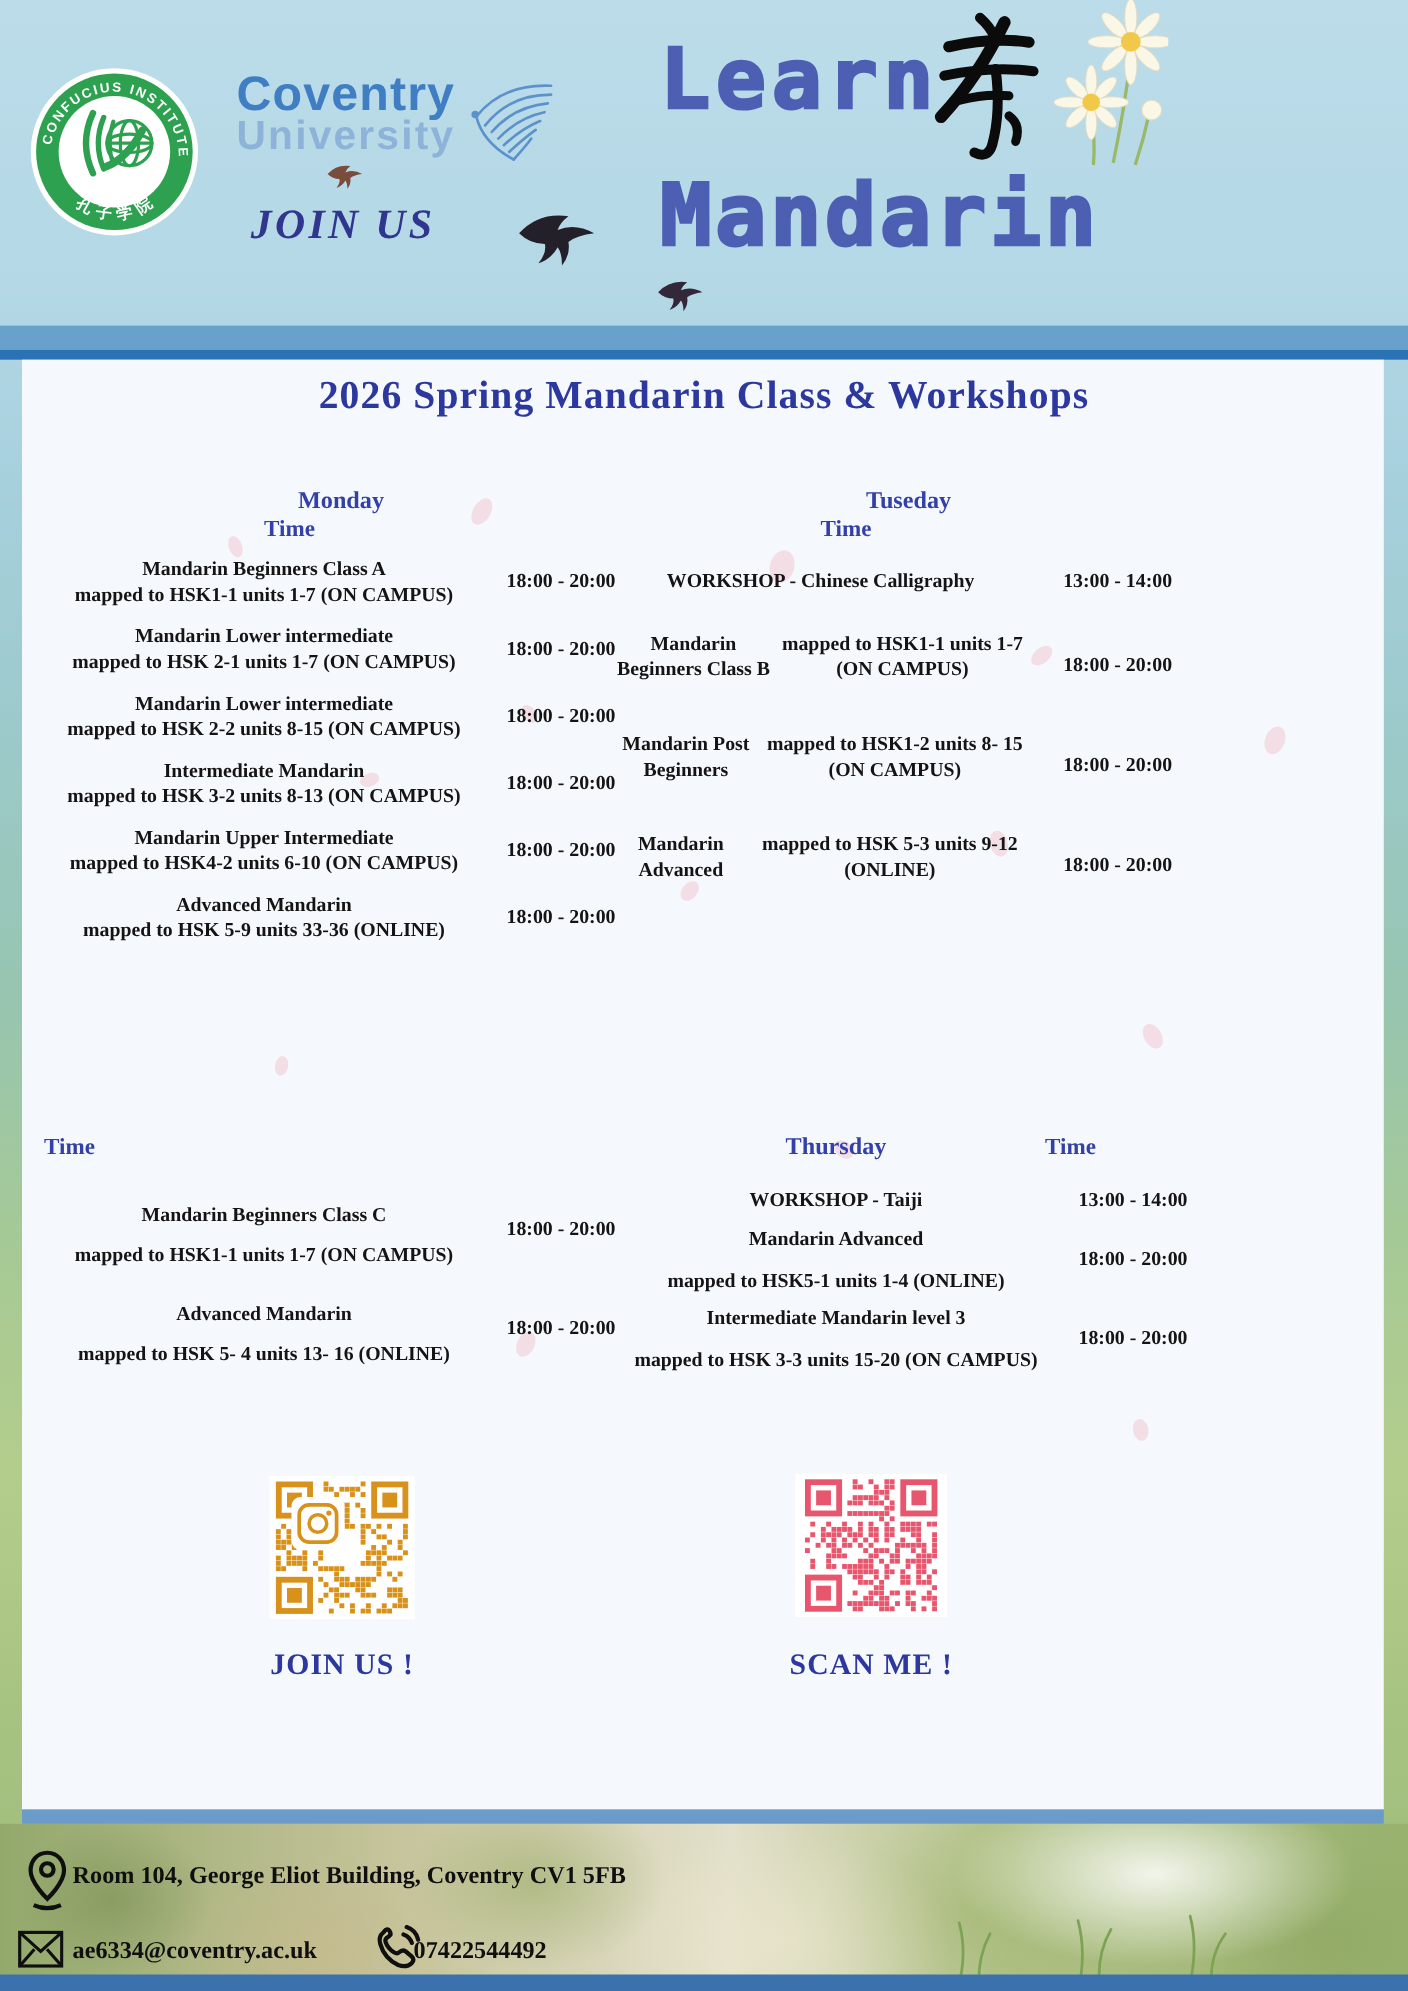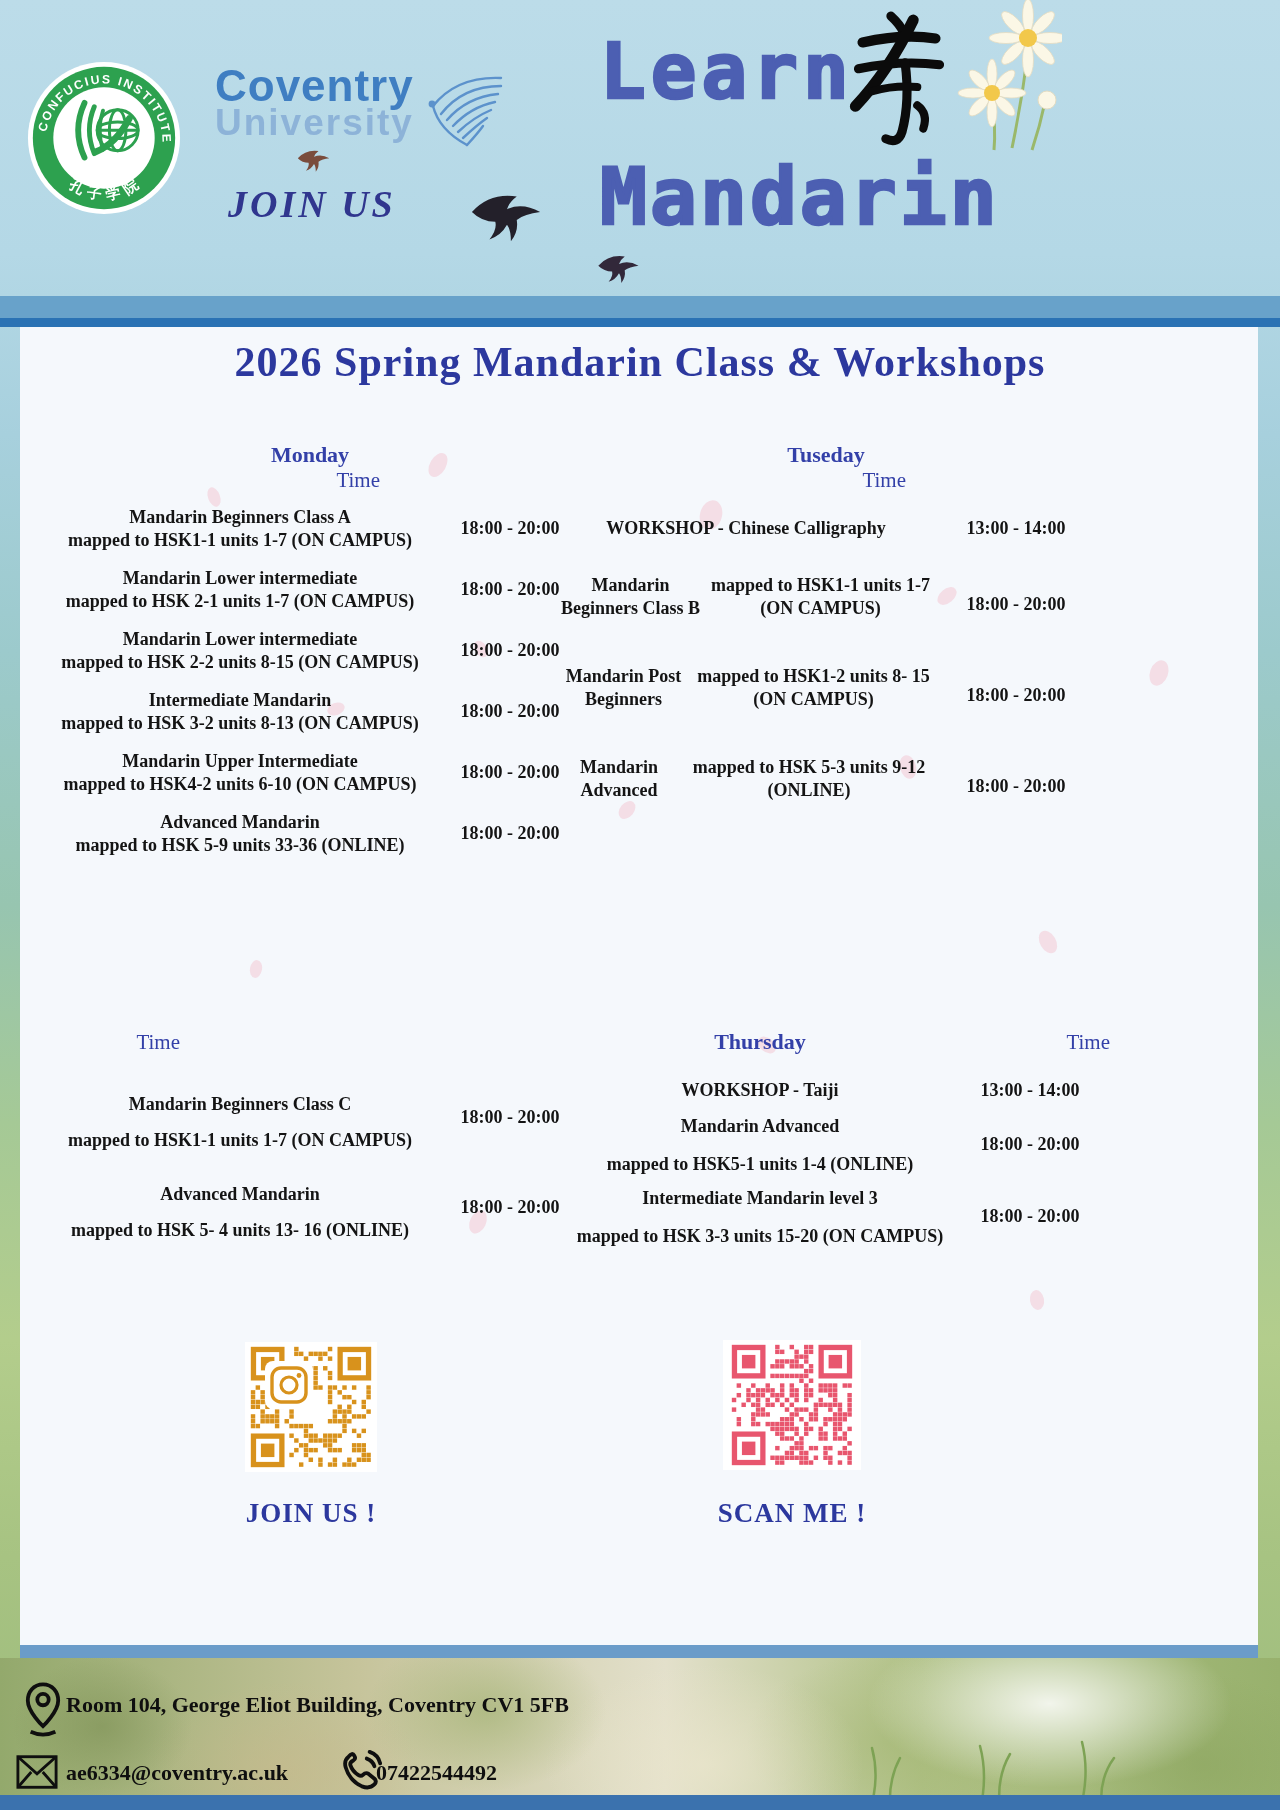--- a/index.html
+++ b/index.html
@@ -17,27 +17,27 @@
     font-weight:bold;color:#4c5fb2;font-size:76px;line-height:1;letter-spacing:5px;-webkit-text-stroke:2.5px #4c5fb2;}
   .mandarin{left:600px;top:130px;font-family:"DejaVu Sans Mono","Liberation Mono",monospace;
     font-weight:bold;color:#4c5fb2;font-size:78px;line-height:1;letter-spacing:3px;margin-top:28px;-webkit-text-stroke:2.5px #4c5fb2;}
 
   .band1{left:0;right:0;top:296px;height:22px;background:#68a2ca;}
   .band2{left:0;right:0;top:318px;height:9px;background:#2a72b4;}
 
   
   .panel{left:20px;top:327px;width:1238px;height:1318px;background:#f5f8fc;}
   .panel-stripe{left:20px;top:1645px;width:1238px;height:13px;background:#6b9cc9;}
-  .title{left:0;top:338px;width:1280px;text-align:center;font-size:42px;font-weight:bold;color:#2c389e;letter-spacing:1px;}
+  .title{left:0;top:338px;width:1280px;text-align:center;font-size:36px;font-weight:bold;color:#2c389e;letter-spacing:1px;}
 
   .sec{position:absolute;width:540px;}
   .sechead{height:56px;display:flex;align-items:center;flex-direction:column;}
   .sechead2{height:60px;display:flex;align-items:center;}
   .dh{width:400px;text-align:center;font-size:22px;font-weight:bold;color:#3340a8;}
-  .th{width:140px;text-align:right;font-size:21px;font-weight:normal;color:#3340a8;}
+  .th{width:140px;text-align:left;font-size:21px;font-weight:bold;color:#3340a8;}
   .r .dh{width:380px;}
   .r .th{width:160px;}
   .row{display:flex;align-items:center;}
   .cls{width:400px;text-align:center;font-size:18px;font-weight:bold;color:#141414;line-height:1.25;}
   .tm{width:140px;text-align:center;font-size:18px;font-weight:bold;color:#141414;}
   .r .cls{width:380px;}
   .r .tm{width:160px;}
   .h61{height:61px;}
   .h91{height:91px;}
   .h90{height:90px;}

